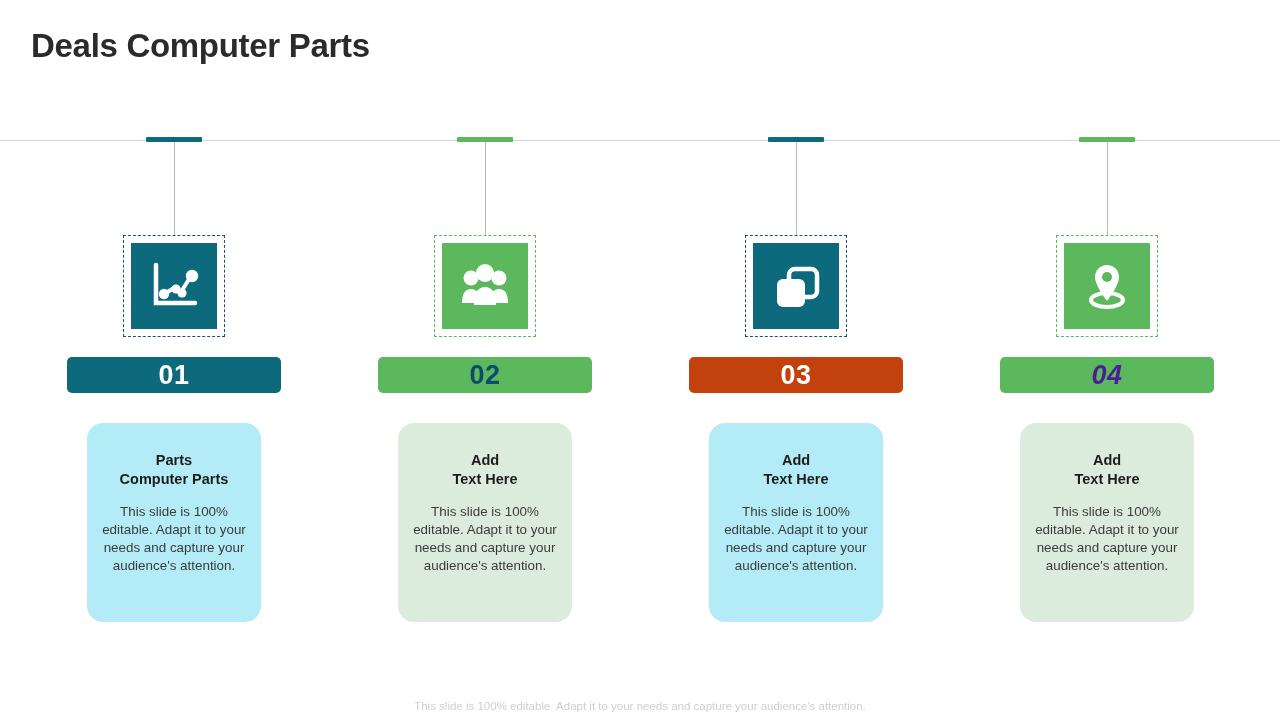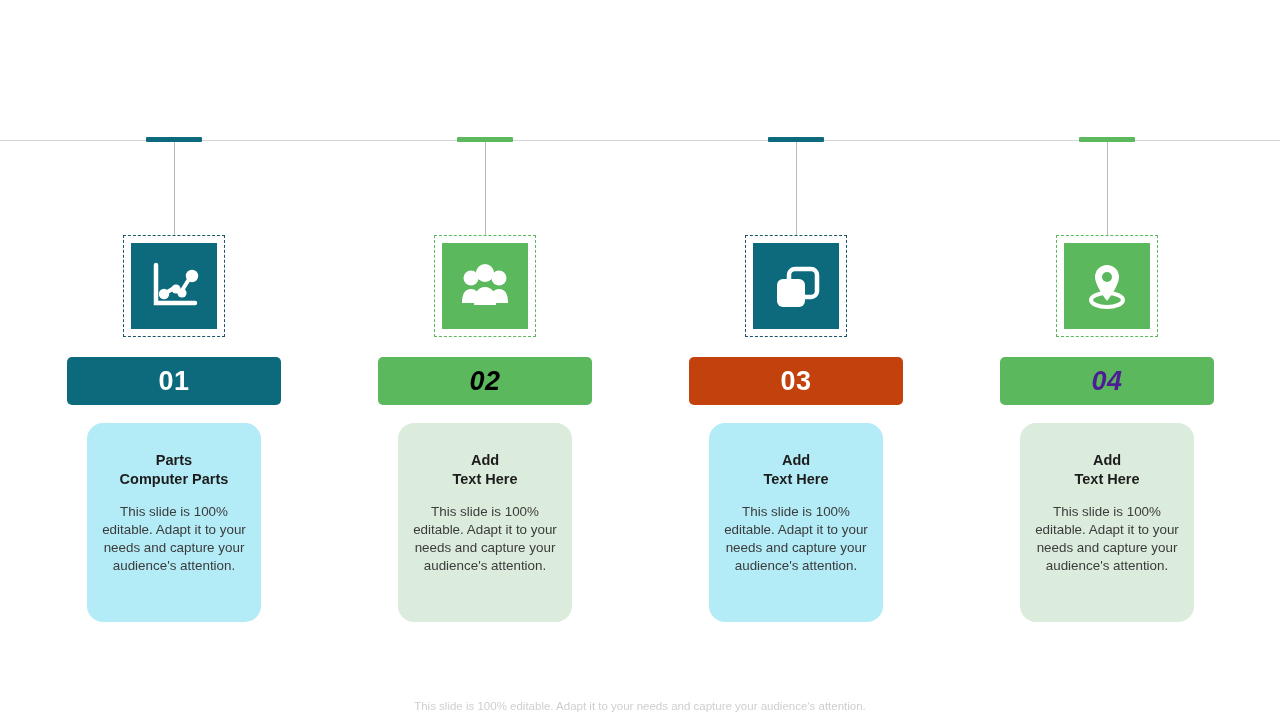--- a/index.html
+++ b/index.html
@@ -46,21 +46,21 @@
 
   .icon-box{
     position:absolute;top:243px;left:50%;margin-left:-43px;
     width:86px;height:86px;
     display:flex;align-items:center;justify-content:center;
   }
   .icon-box svg{display:block;}
 
   .banner{
     position:absolute;top:357px;left:50%;margin-left:-107px;
-    width:214px;height:48px;border-radius:5px;
+    width:214px;height:36px;border-radius:5px;
     display:flex;align-items:center;justify-content:center;
   }
   .banner-num{
     color:#ffffff;font-size:27px;font-weight:bold;letter-spacing:0.5px;
   }
 
   .card{
     position:absolute;top:423px;left:50%;margin-left:-87px;
     width:174px;height:199px;border-radius:16px;
     box-sizing:border-box;padding:28px 12px 0 12px;
@@ -77,20 +77,21 @@
   .footer{
     position:absolute;left:0;top:700px;width:1280px;
     text-align:center;font-size:11.5px;color:#cfcfcf;
   }
 </style>
 </head>
 <body>
 
 <div class="slide">
 
+  <div class="title" style="color: rgb(43, 43, 43);">Deals Computer Parts</div>
 
   <div class="rule" style="background: rgb(214, 214, 214);"></div>
 
   <div class="col col-0">
     <div class="tick" style="background: rgb(13, 106, 125);"></div>
     <div class="dropline" style="background: rgb(185, 185, 185);"></div>
     <div class="icon-dash" style="border-color: rgb(27, 85, 102);"></div>
     <div class="icon-box">
       <svg width="86" height="86" viewBox="0 0 86 86">
         <rect x="0" y="0" width="86" height="86" fill="#0d6a7d"></rect>
@@ -123,21 +124,21 @@
         <rect x="0" y="0" width="86" height="86" fill="#5cb85c"></rect>
         <circle cx="29" cy="35" r="7.5" fill="#ffffff"></circle>
         <path d="M20 60 q0 -14 9 -14 q9 0 9 14 z" fill="#ffffff"></path>
         <circle cx="57" cy="35" r="7.5" fill="#ffffff"></circle>
         <path d="M48 60 q0 -14 9 -14 q9 0 9 14 z" fill="#ffffff"></path>
         <circle cx="43" cy="30" r="9" fill="#ffffff"></circle>
         <path d="M32 62 q0 -18 11 -18 q11 0 11 18 z" fill="#ffffff"></path>
       </svg>
     </div>
     <div class="banner" style="background: rgb(92, 184, 92);">
-      <span class="banner-num" style="color: #000000; font-style: italic;">02</span>
+      <span class="banner-num" style="color: #0c4a6e;">02</span>
     </div>
     <div class="card" style="background: rgb(220, 236, 220);">
       <div class="card-title">
         <div>Add</div>
         <div>Text Here</div>
       </div>
       <div class="card-body">This slide is 100% editable. Adapt it to your needs and capture your audience's attention.</div>
     </div>
   </div>
 

